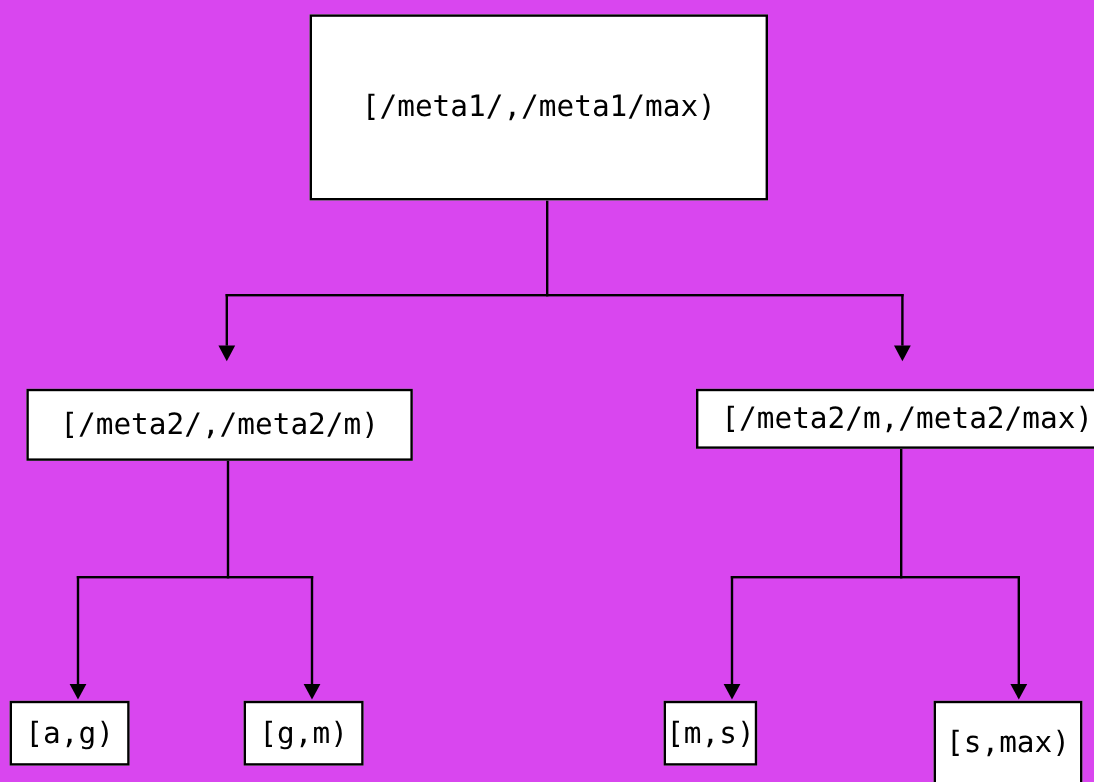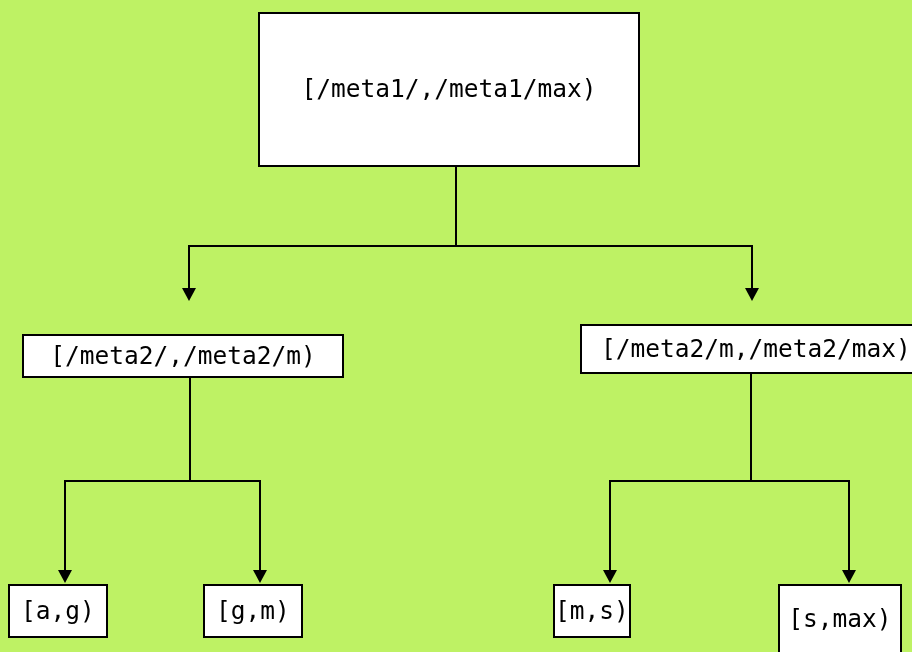--- a/index.html
+++ b/index.html
@@ -5,21 +5,21 @@
 <style>
   html, body {
     margin: 0;
     padding: 0;
     background: #ffffff;
   }
   #canvas {
     position: relative;
     width: 912px;
     height: 652px;
-    background: #bef264;
+    background: #d946ef;
     overflow: hidden;
     font-family: "DejaVu Sans Mono", "Liberation Mono", monospace;
   }
   
   .node {
     position: absolute;
     box-sizing: border-box;
     border: 2px solid #000000;
     background: #ffffff;
     display: flex;
@@ -87,21 +87,21 @@
   <div class="edge-v" style="left:609px; top:480px; height:90px;"></div>
   <div class="arrow-head" style="left:603px; top:570px;"></div>
 
   <div class="edge-v" style="left:848px; top:480px; height:90px;"></div>
   <div class="arrow-head" style="left:842px; top:570px;"></div>
 
   <div class="node" style="left:258px; top:12px; width:382px; height:155px;">
     <span class="node-label">[/meta1/,/meta1/max)</span>
   </div>
 
-  <div class="node" style="left:22px; top:334px; width:322px; height:44px;">
+  <div class="node" style="left:22px; top:324px; width:322px; height:60px;">
     <span class="node-label">[/meta2/,/meta2/m)</span>
   </div>
 
   <div class="node" style="left:580px; top:324px; width:352px; height:50px;">
     <span class="node-label">[/meta2/m,/meta2/max)</span>
   </div>
 
   <div class="node" style="left:8px; top:584px; width:100px; height:54px;">
     <span class="node-label">[a,g)</span>
   </div>

